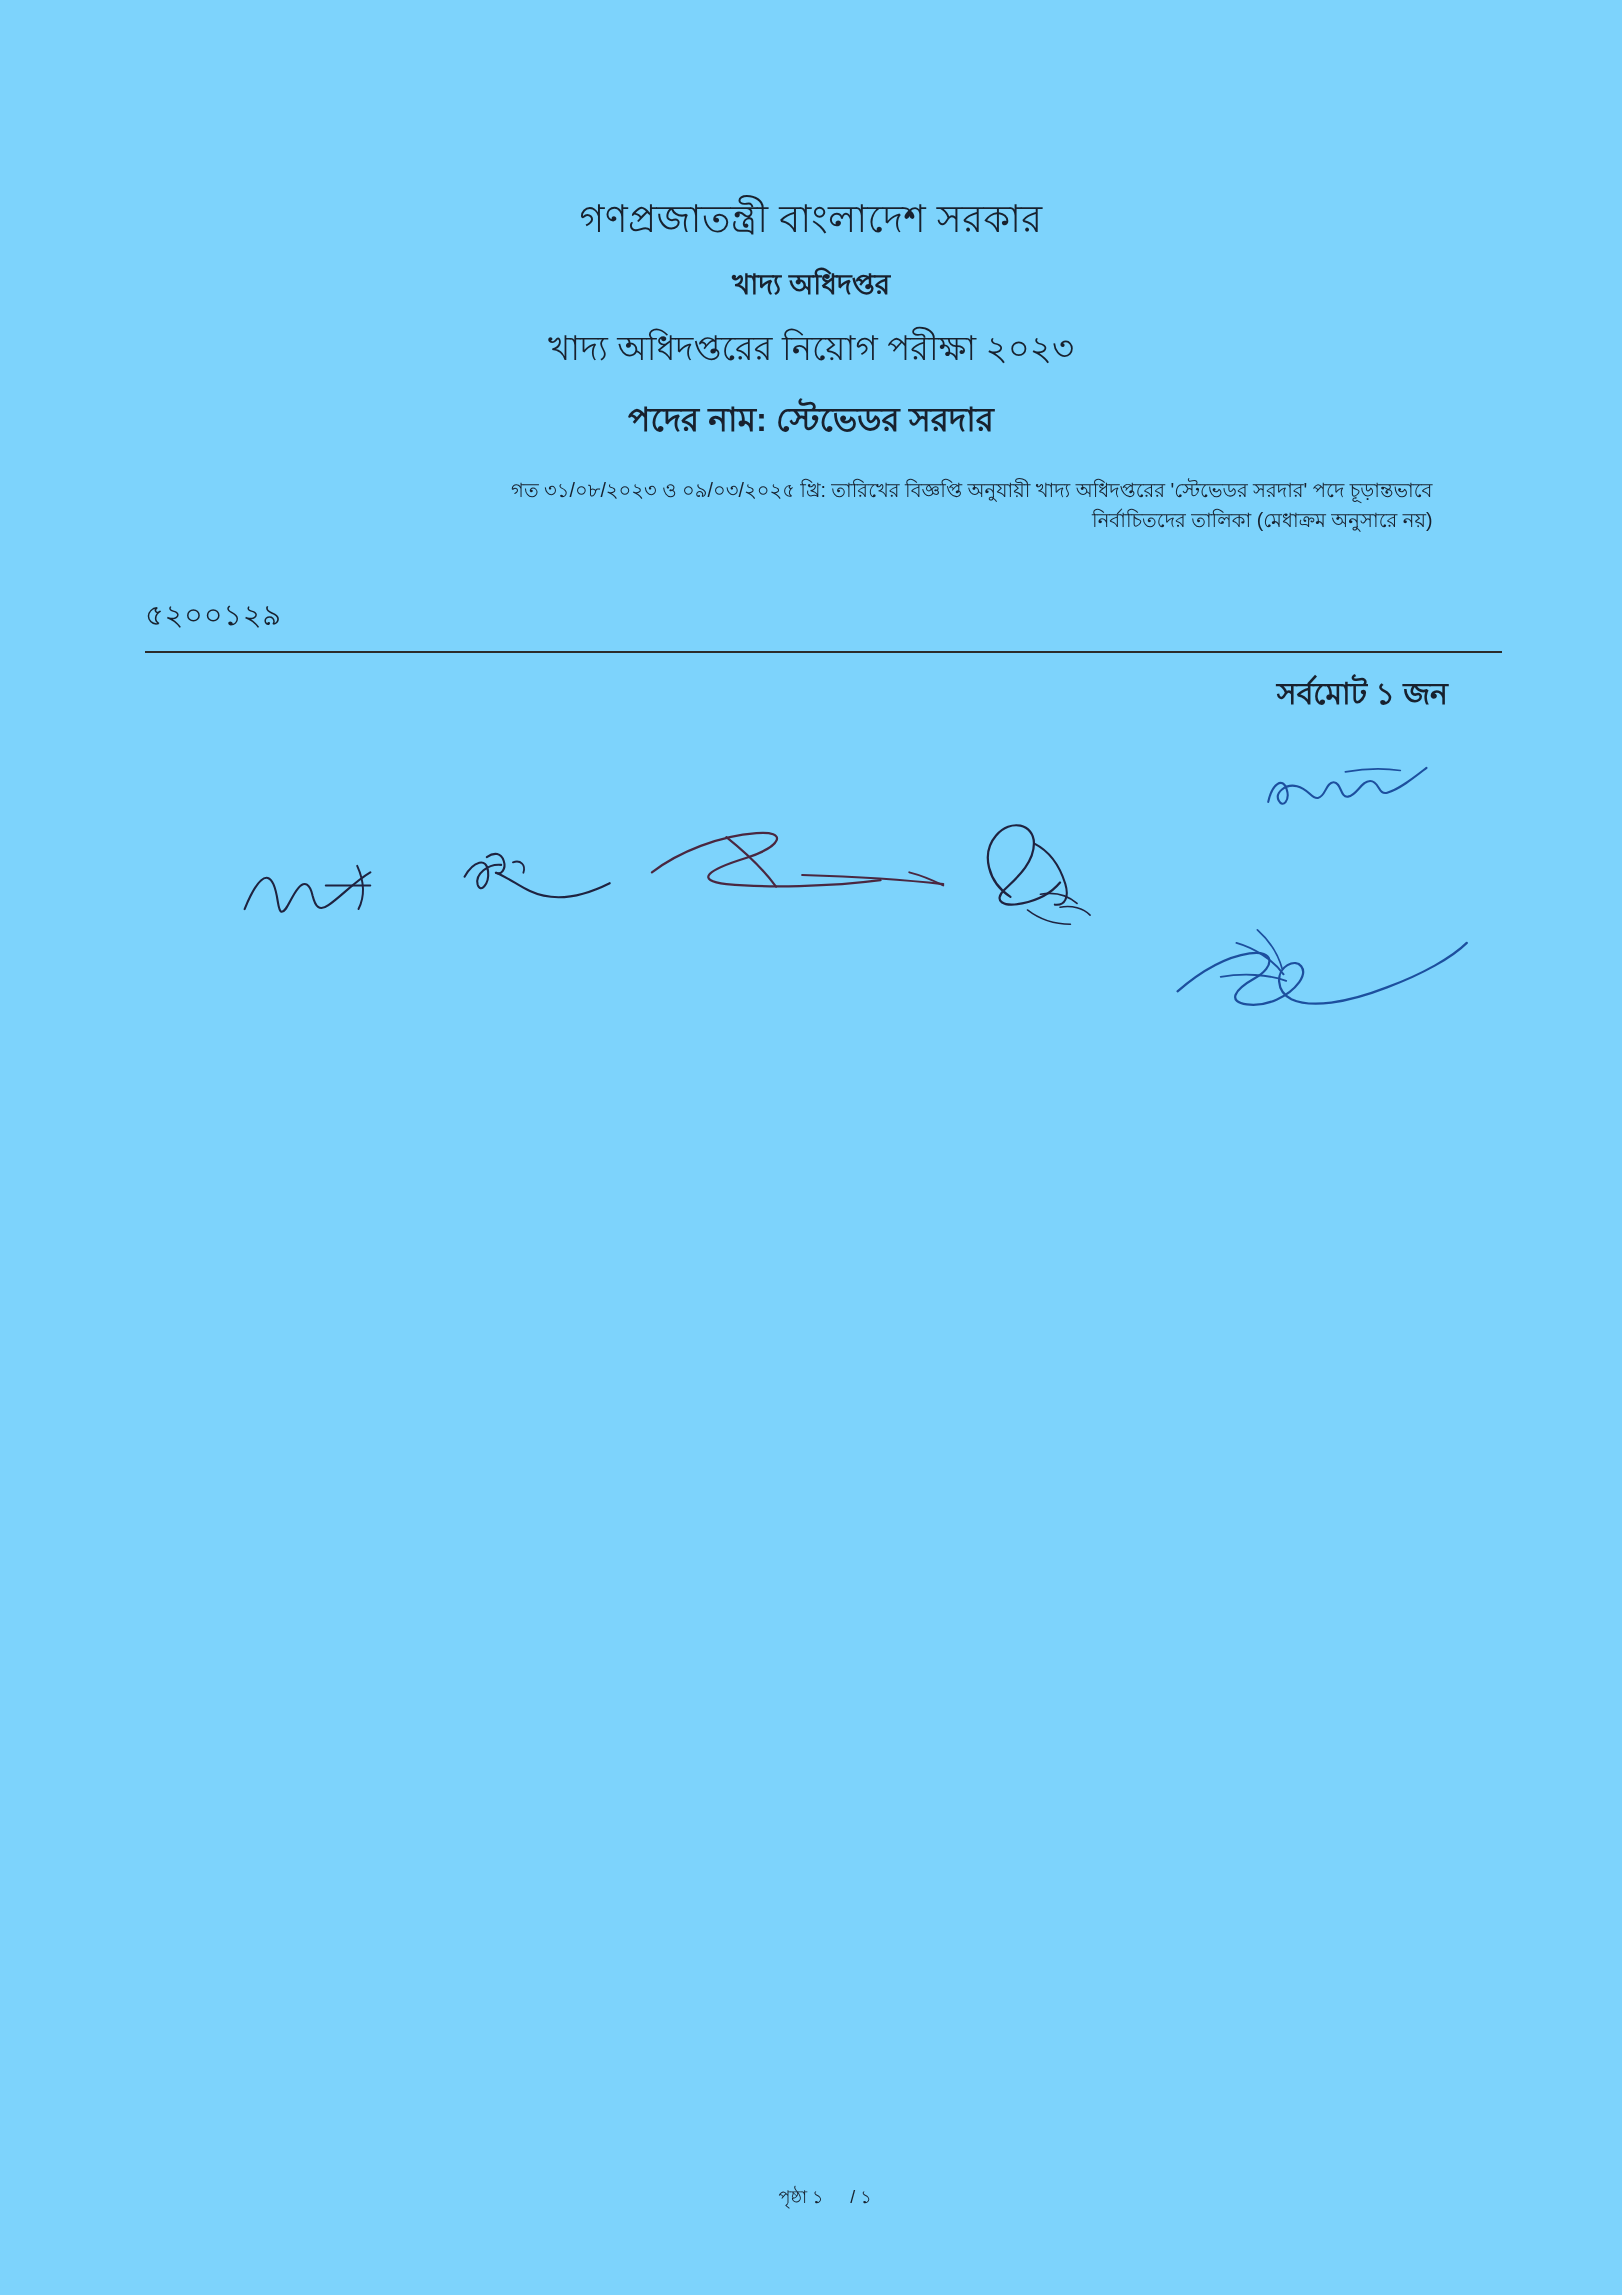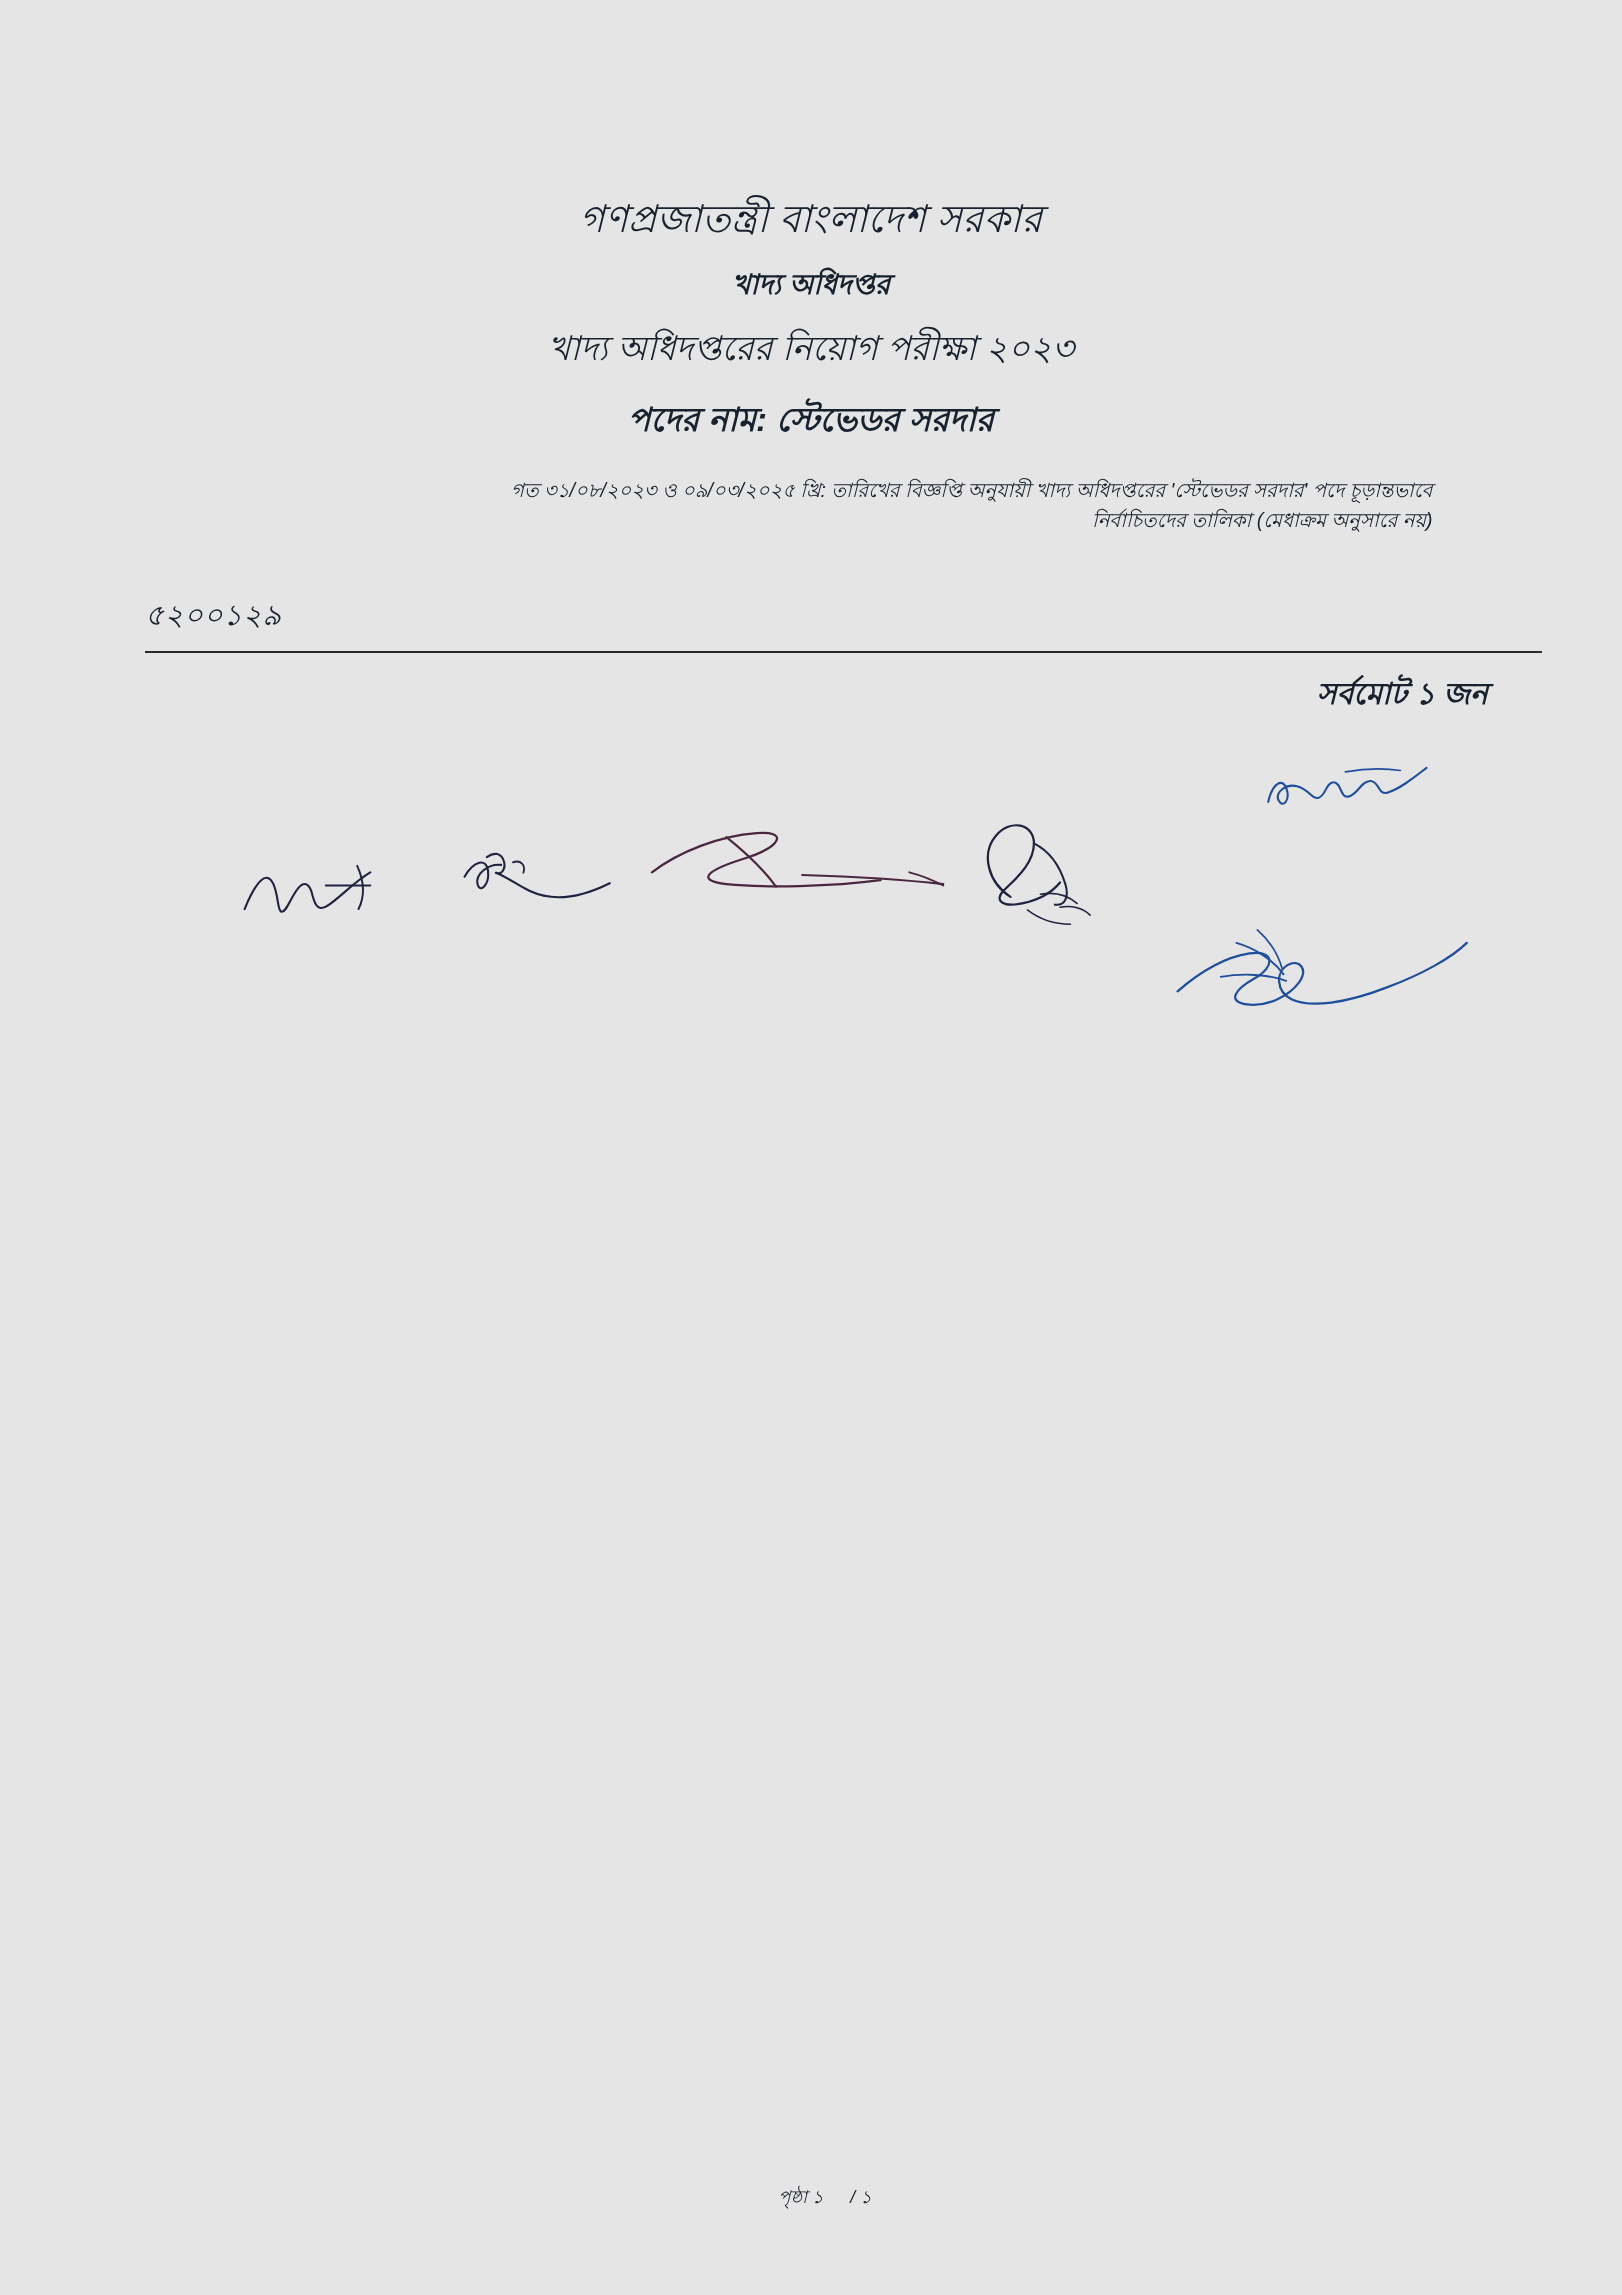--- a/index.html
+++ b/index.html
@@ -13,22 +13,21 @@
     height: 2295px;
     position: relative;
     font-family: "Liberation Sans", sans-serif;
     color: #1a1a1a;
     overflow: hidden;
   }
 
   .page {
     position: absolute;
     inset: 0;
-    background: #e5e5e5;
-    font-style: italic;
+    background: #7dd3fc;
   }
 
   .content {
     position: absolute;
     left: 0;
     right: 0;
     top: 0;
   }
 
   
@@ -73,21 +72,21 @@
     text-align: right;
     font-size: 19.6px;
     line-height: 1.55;
     color: #18212e;
   }
 
   
   .roll-block {
     margin-top: 56px;
     padding-left: 145px;
-    padding-right: 80px;
+    padding-right: 120px;
   }
 
   .roll-number {
     font-size: 29px;
     color: #18212e;
     letter-spacing: 0.7px;
   }
 
   .divider {
     margin-top: 10.5px;

